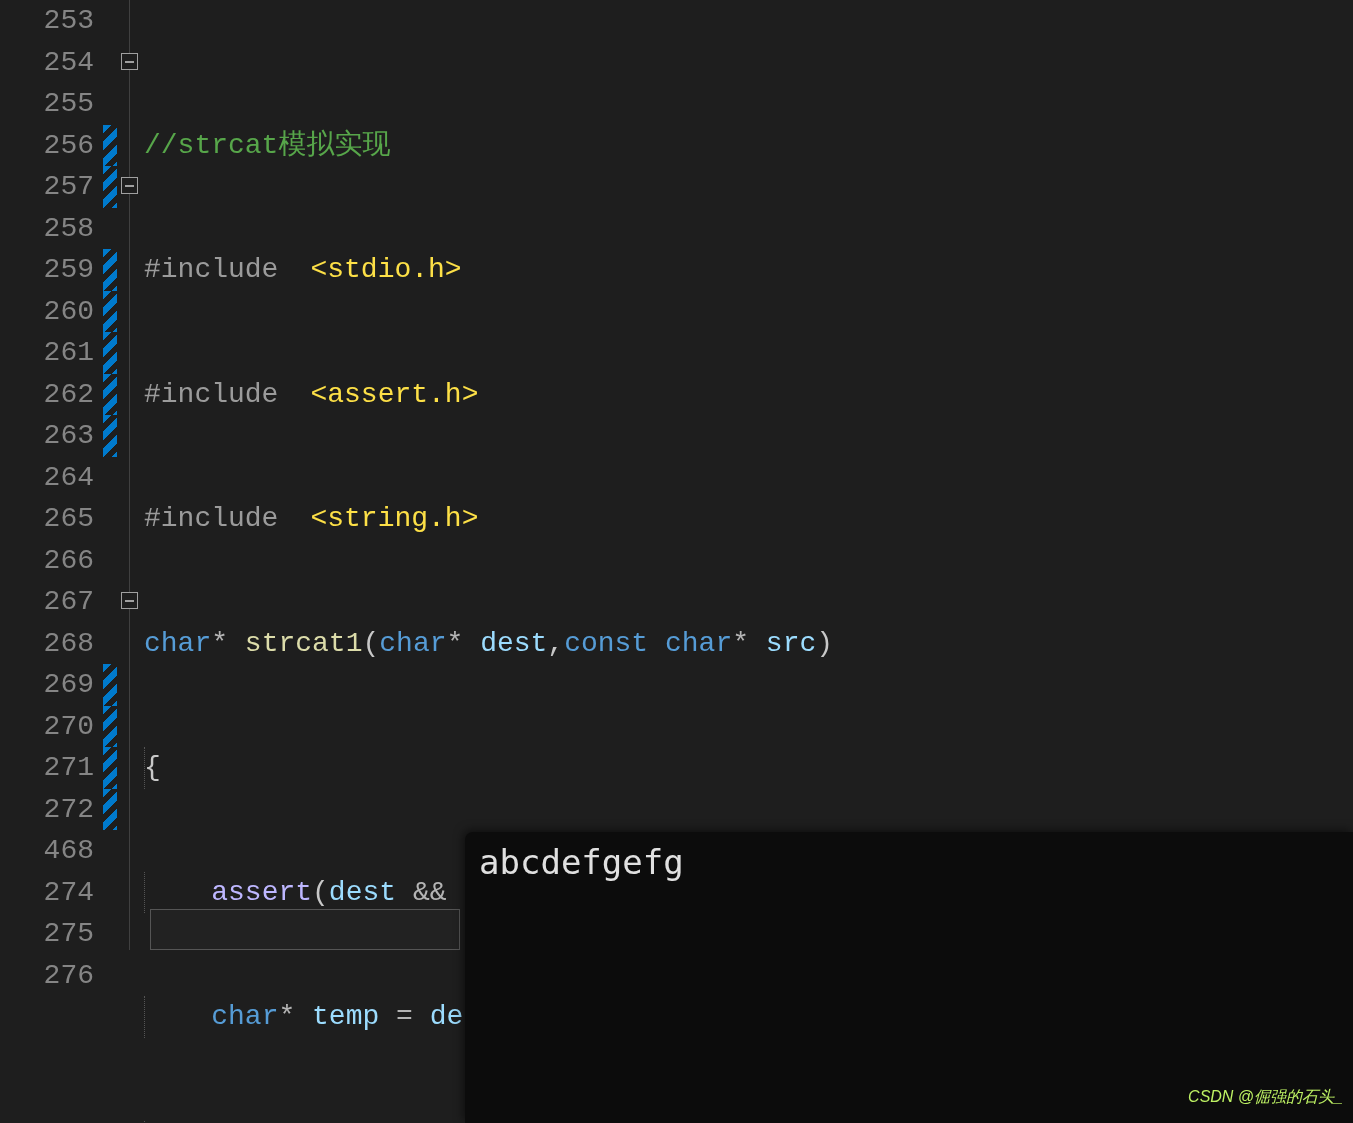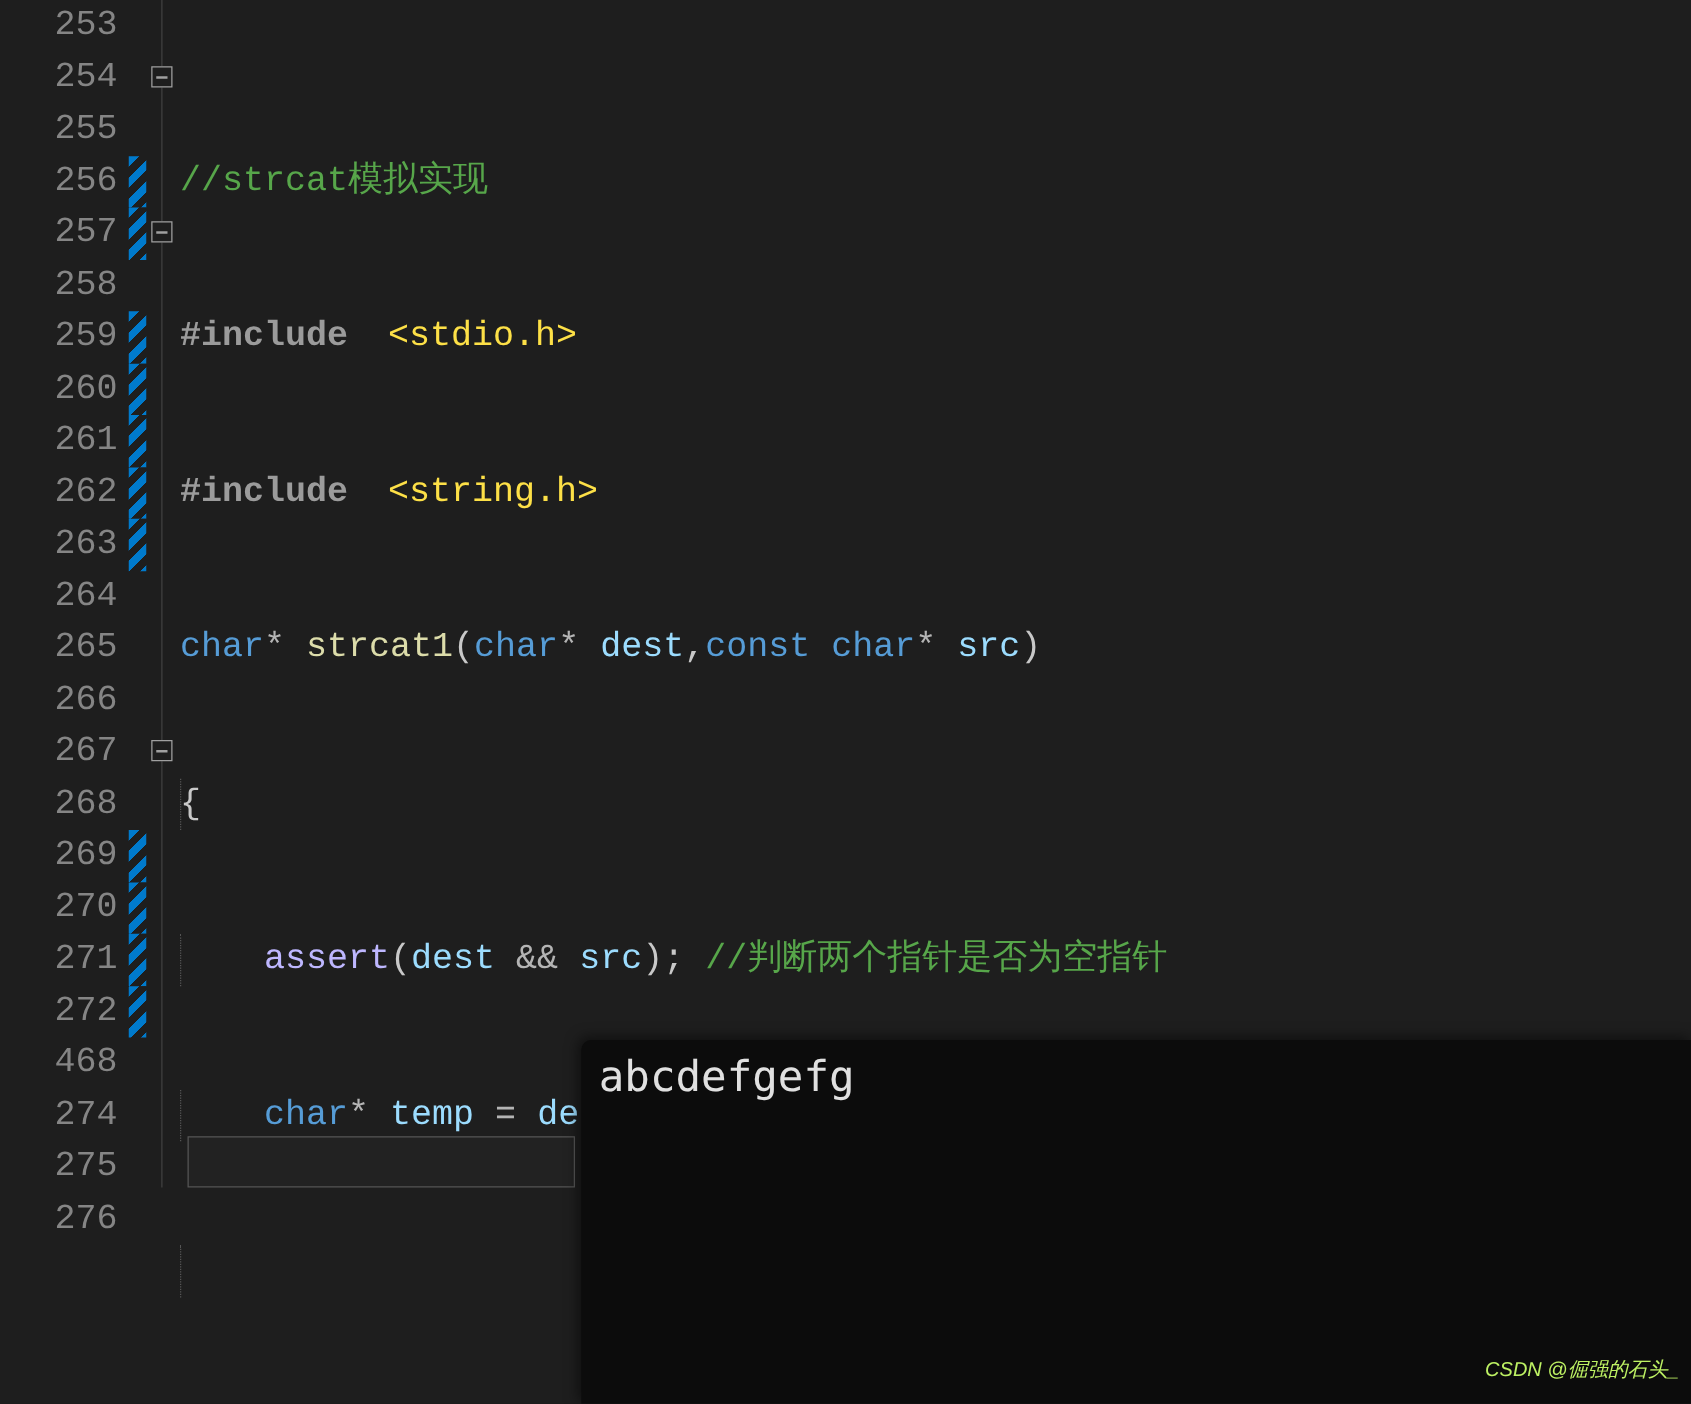--- a/index.html
+++ b/index.html
@@ -78,21 +78,21 @@
     top: 0; bottom: 0;
   }
   .cm { color: #57a64a; }
   .st { color: #fde047; margin-left: 32px; }
   .fn { color: #dcdcaa; }
   .sy { color: #c8c8c8; }
   .id { color: #9cdcfe; }
   .ty { color: #569cd6; }
   .op { color: #b4b4b4; }
   .mc { color: #beb7ff; }
-  .pr { color: #9b9b9b; font-weight: bold; }
+  .pr { color: #9b9b9b; }
   .active-line {
     position: absolute;
     left: 150px;
     height: 41px;
     border: 1px solid #555;
     border-radius: 0;
     background: rgba(255,255,255,0.02);
   }
   .terminal {
     position: absolute;
@@ -214,20 +214,21 @@
     <div class="guide-line" style="left:9px; top:0; height:950px;"></div>
     <div class="fold-box" style="top:53px"></div>
     <div class="fold-box" style="top:177px"></div>
     <div class="fold-box" style="top:592px"></div>
   </div>
 
   <div class="code">
     
     <div class="code-line"><span class="cm">//strcat模拟实现</span></div>
     <div class="code-line"><span class="pr">#include</span><span class="st">&lt;stdio.h&gt;</span></div>
+    <div class="code-line"><span class="pr">#include</span><span class="st">&lt;assert.h&gt;</span></div>
     <div class="code-line"><span class="pr">#include</span><span class="st">&lt;string.h&gt;</span></div>
     <div class="code-line"><span class="ty">char</span><span class="op">*</span> <span class="fn">strcat1</span><span class="sy">(</span><span class="ty">char</span><span class="op">*</span> <span class="id">dest</span><span class="sy">,</span><span class="ty">const</span> <span class="ty">char</span><span class="op">*</span> <span class="id">src</span><span class="sy">)</span></div>
     <div class="code-line"><span class="guide" style="left:0px"></span><span class="sy">{</span></div>
     <div class="code-line"><span class="guide" style="left:0px"></span>    <span class="mc">assert</span><span class="sy">(</span><span class="id">dest</span> <span class="op">&amp;&amp;</span> <span class="id">src</span><span class="sy">)</span><span class="sy">;</span> <span class="cm">//判断两个指针是否为空指针</span></div>
     <div class="code-line"><span class="guide" style="left:0px"></span>    <span class="ty">char</span><span class="op">*</span> <span class="id">temp</span> <span class="op">=</span> <span class="id">dest</span><span class="sy">;</span>    <span class="cm">//保存目标字符串的起始地址</span></div>
     <div class="code-line"><span class="guide" style="left:0px"></span>     </div>
     
     
     
     

